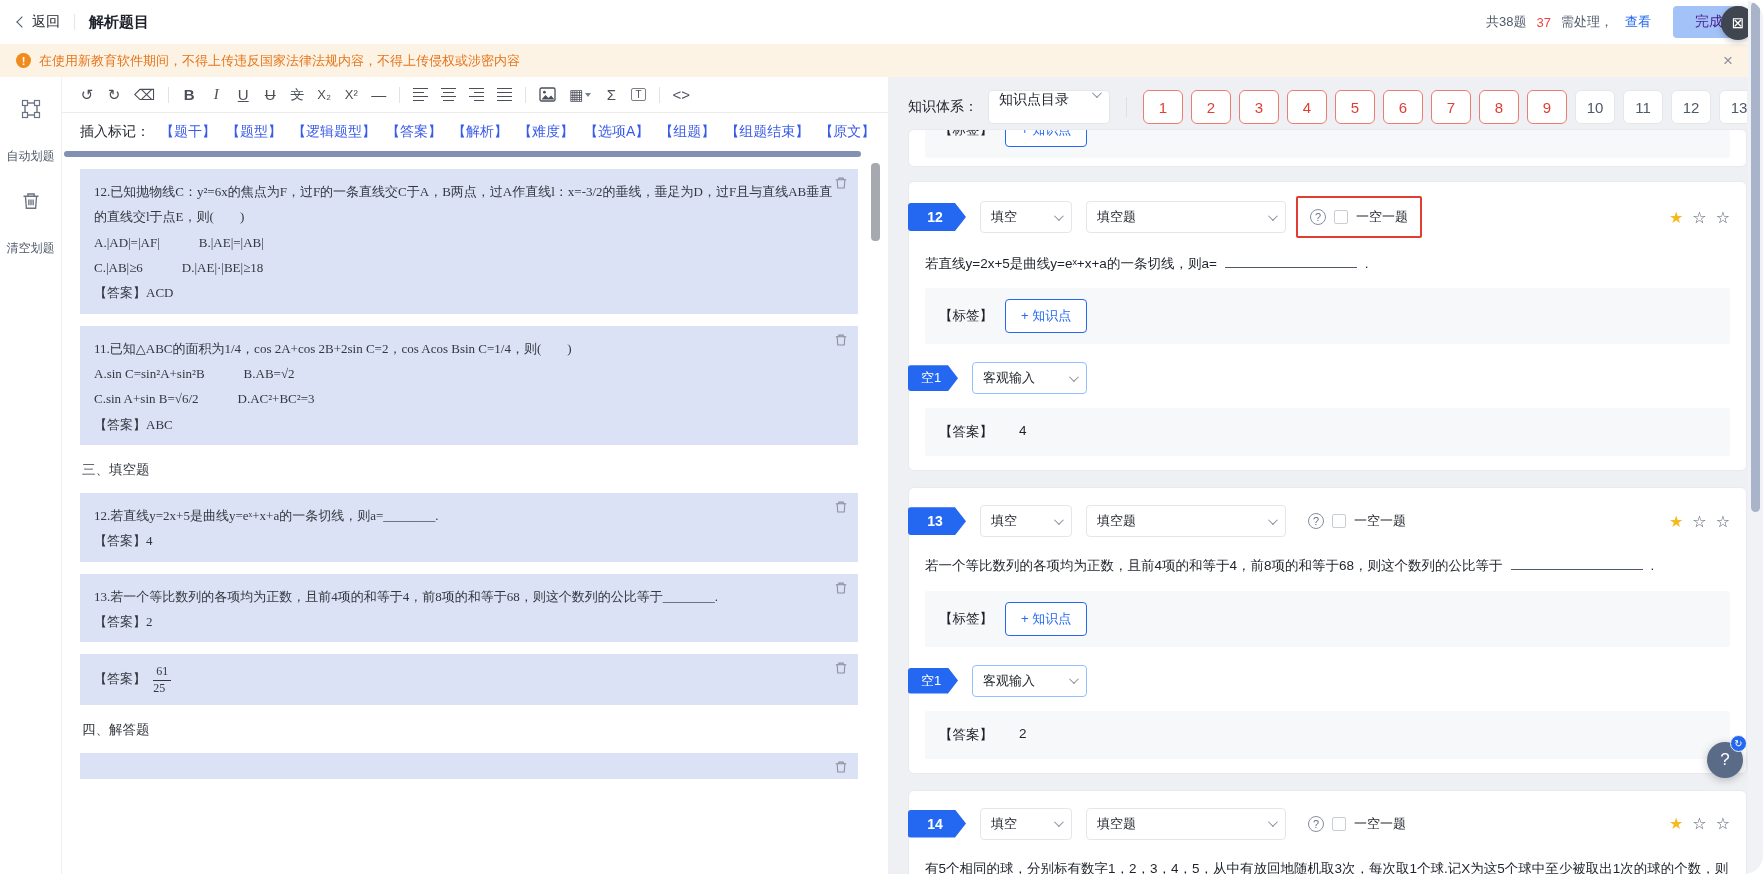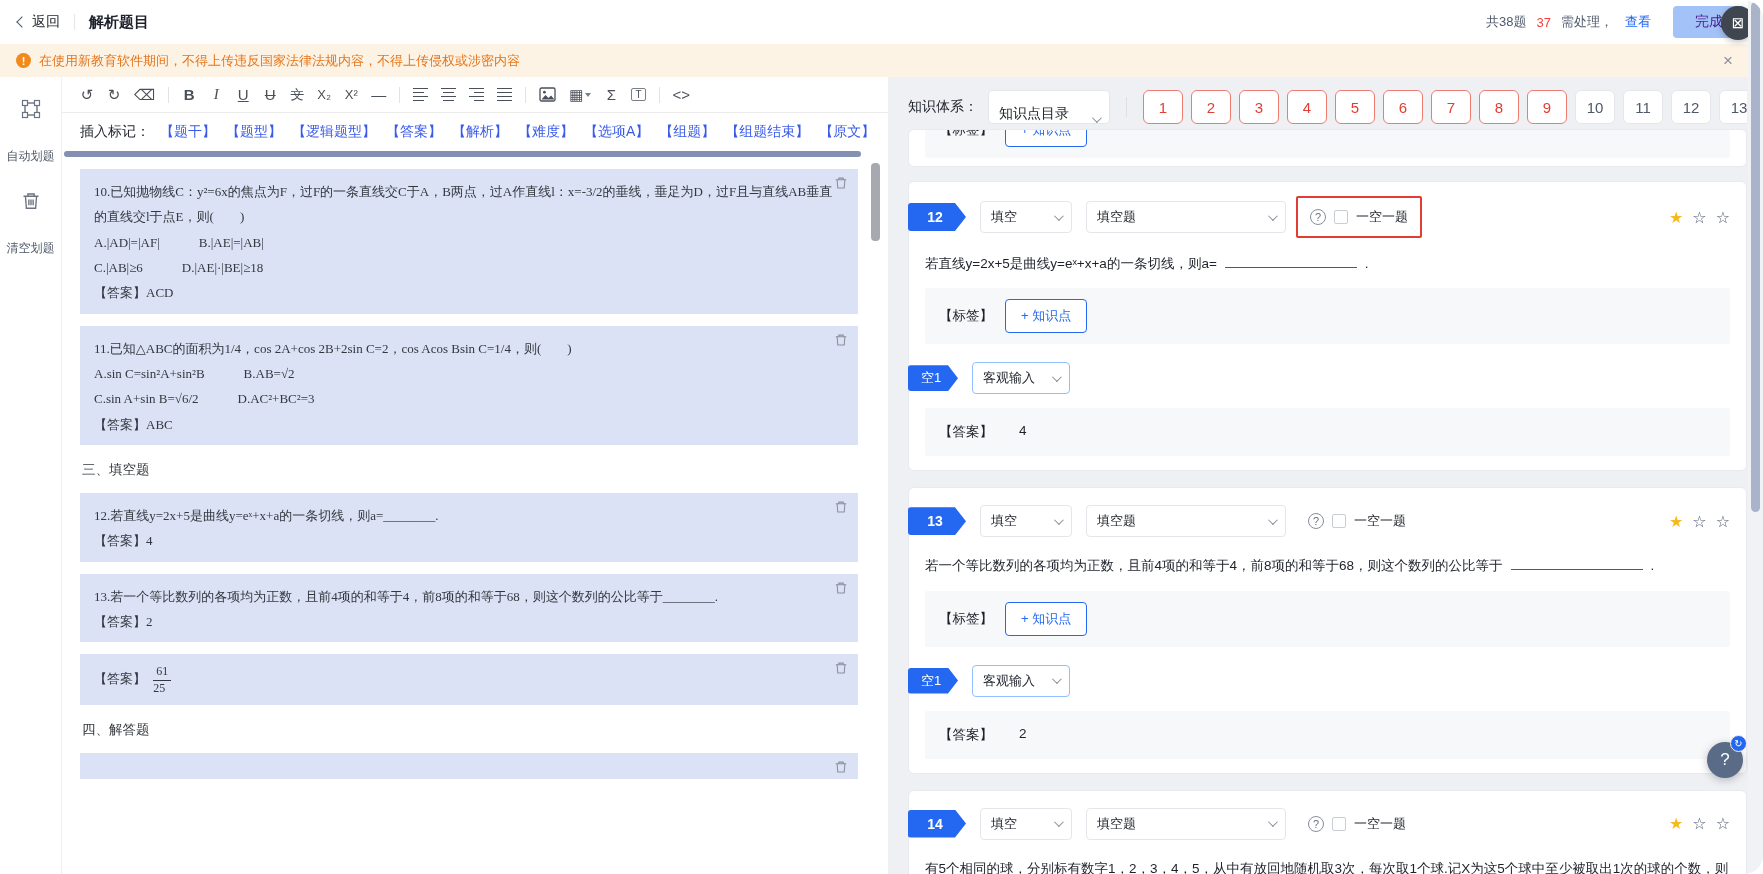--- a/index.html
+++ b/index.html
@@ -64,37 +64,37 @@
   .frac { display:inline-flex; flex-direction:column; vertical-align:middle; line-height:1.3; margin-left:4px; font-size:12px; }
   .frac .fn { border-bottom:1px solid #33383f; padding:0 3px; }
   .partial-blk { height:26px; overflow:hidden; margin-bottom:0; }
   .evscroll { position:absolute; top:4px; right:8px; width:9px; height:780px; }
   .evscroll .vthumb { width:9px; height:78px; background:#a6a9b0; border-radius:4px; }
 
   
   .rpanel { flex:1; background:#eef0f4; position:relative; padding:8px 16px 0 20px; overflow:hidden; }
   .kb-row { display:flex; align-items:center; height:44px; }
   .kb-label { font-size:14px; color:#1d2129; flex:0 0 auto; }
-  .kb-select { margin-left:10px; width:122px; height:34px; background:#fff; border:1px solid #e5e6eb; border-radius:4px; display:flex; align-items:flex-end; justify-content:space-between; padding:0 10px; font-size:14px; cursor:pointer; flex:0 0 auto; }
+  .kb-select { margin-left:10px; width:122px; height:34px; background:#fff; border:1px solid #e5e6eb; border-radius:4px; display:flex; align-items:flex-start; justify-content:space-between; padding:0 10px; font-size:14px; cursor:pointer; flex:0 0 auto; }
   .chev { width:7px; height:7px; border-right:1.3px solid #86909c; border-bottom:1.3px solid #86909c; transform:rotate(45deg) translateY(-2px); flex:0 0 auto; }
   .kb-div { width:1px; height:20px; background:#dcdfe5; margin:0 16px; flex:0 0 auto; }
   .nums { display:flex; gap:8px; overflow:hidden; flex:1; }
   .numbtn { flex:0 0 auto; width:40px; height:34px; background:#fff; border-radius:6px; border:1px solid #e5e6eb; color:#4e5969; font-size:15px; display:flex; align-items:center; justify-content:center; cursor:pointer; }
   .numbtn.hot { border-color:#ec7b72; color:#e23d32; }
   .num-scroll { position:absolute; left:262px; top:54px; width:250px; height:6px; background:#8e9bb8; border-radius:3px; }
 
   .card { background:#fff; border:1px solid #e8eaef; border-radius:6px; padding:14px 16px; margin-bottom:16px; position:relative; }
   .card.partial { height:38px; overflow:hidden; padding-top:0; margin-bottom:14px; }
   .lifted { margin-top:-28px; }
   .chead { display:flex; align-items:center; }
   .qbadge { margin-left:-17px; height:28px; min-width:58px; background:#2468f2; color:#fff; font-size:14px; font-weight:bold; display:flex; align-items:center; justify-content:center; padding:0 16px 0 12px; clip-path:polygon(0 0, calc(100% - 11px) 0, 100% 50%, calc(100% - 11px) 100%, 0 100%); border-radius:3px 0 0 3px; flex:0 0 auto; }
   .sel { height:32px; background:#fff; border:1px solid #e5e6eb; border-radius:4px; display:flex; align-items:center; justify-content:space-between; padding:0 10px; font-size:13px; color:#1d2129; cursor:pointer; flex:0 0 auto; }
   .sel.w1 { width:92px; margin-left:14px; }
   .sel.w2 { width:200px; margin-left:14px; }
-  .sel.blue { border-color:#94bfff; width:98px;justify-content:space-between; }
+  .sel.blue { border-color:#94bfff; width:115px;justify-content:space-between; }
   .oneblank { display:flex; align-items:center; gap:8px; margin-left:10px; padding:10px 12px; }
   .oneblank.hl { border:2px solid #e23d32; border-radius:2px; }
   .qmark { width:16px; height:16px; border:1.2px solid #86909c; border-radius:50%; color:#6b7280; font-size:11px; display:flex; align-items:center; justify-content:center; cursor:pointer; }
   .cbx { width:14px; height:14px; border:1px solid #c9cdd4; border-radius:2px; background:#fff; cursor:pointer; }
   .oblabel { font-size:13px; }
   .stars { margin-left:auto; display:flex; gap:9px; font-size:16px; }
   .star-f { color:#f7ba1e; cursor:pointer; }
   .star-e { color:#596173; cursor:pointer; }
   .qtext { margin:14px 0 12px; font-size:13.5px; line-height:1.8; }
   .blank { display:inline-block; width:132px; border-bottom:1px solid #4e5969; height:14px; vertical-align:baseline; margin:0 8px; }
@@ -242,21 +242,21 @@
       <div class="hscroll">
           <div class="thumb"></div>
         </div>
 
       <div class="econtent">
 
         <div class="blk">
           <svg class="del-btn" width="14" height="14" viewBox="0 0 16 16">
               <path d="M2 4.2h12 M5.5 4V2.4h5V4 M3.6 4.6l.7 9.2h7.4l.7-9.2" fill="none" stroke="#8a8f99" stroke-width="1.2"></path>
             </svg>
-          <div class="ln">10.已知抛物线C：y²=6x的焦点为F，过F的一条直线交C于A，B两点，过A作直线l：x=-3/2的垂线，垂足为D，过F且与直线AB垂直的直线交l于点E，则(　　)</div>
+          <div class="ln">12.已知抛物线C：y²=6x的焦点为F，过F的一条直线交C于A，B两点，过A作直线l：x=-3/2的垂线，垂足为D，过F且与直线AB垂直的直线交l于点E，则(　　)</div>
           <div class="ln">A.|AD|=|AF|　　　B.|AE|=|AB|</div>
           <div class="ln">C.|AB|≥6　　　D.|AE|·|BE|≥18</div>
           <div class="ln">【答案】ACD</div>
         </div>
 
         <div class="blk">
           <svg class="del-btn" width="14" height="14" viewBox="0 0 16 16">
               <path d="M2 4.2h12 M5.5 4V2.4h5V4 M3.6 4.6l.7 9.2h7.4l.7-9.2" fill="none" stroke="#8a8f99" stroke-width="1.2"></path>
             </svg>
           <div class="ln">11.已知△ABC的面积为1/4，cos 2A+cos 2B+2sin C=2，cos Acos Bsin C=1/4，则(　　)</div>

